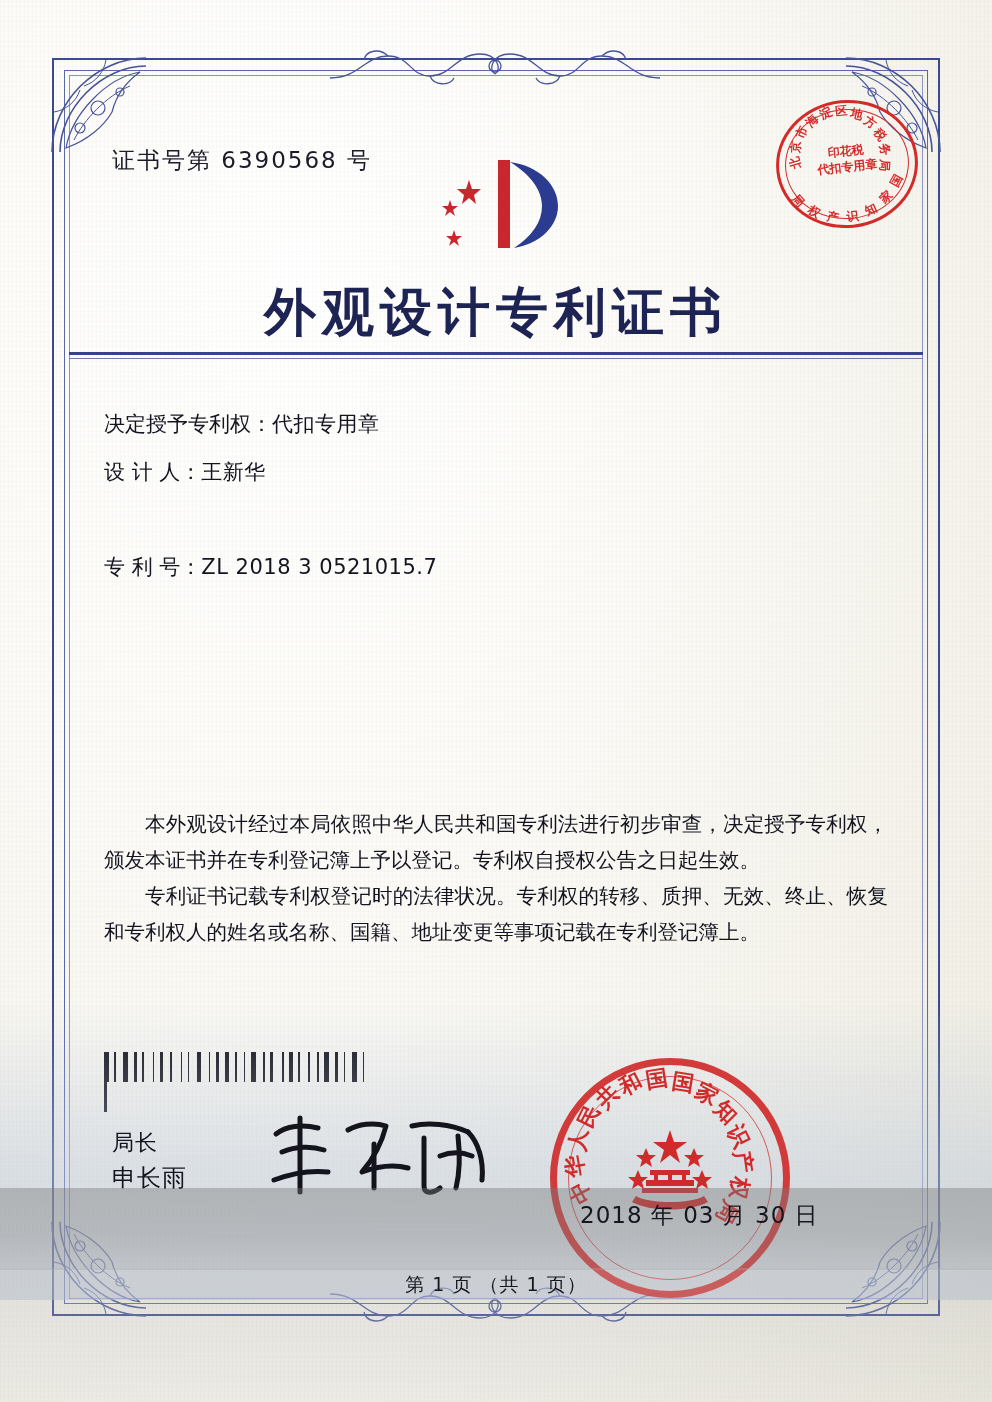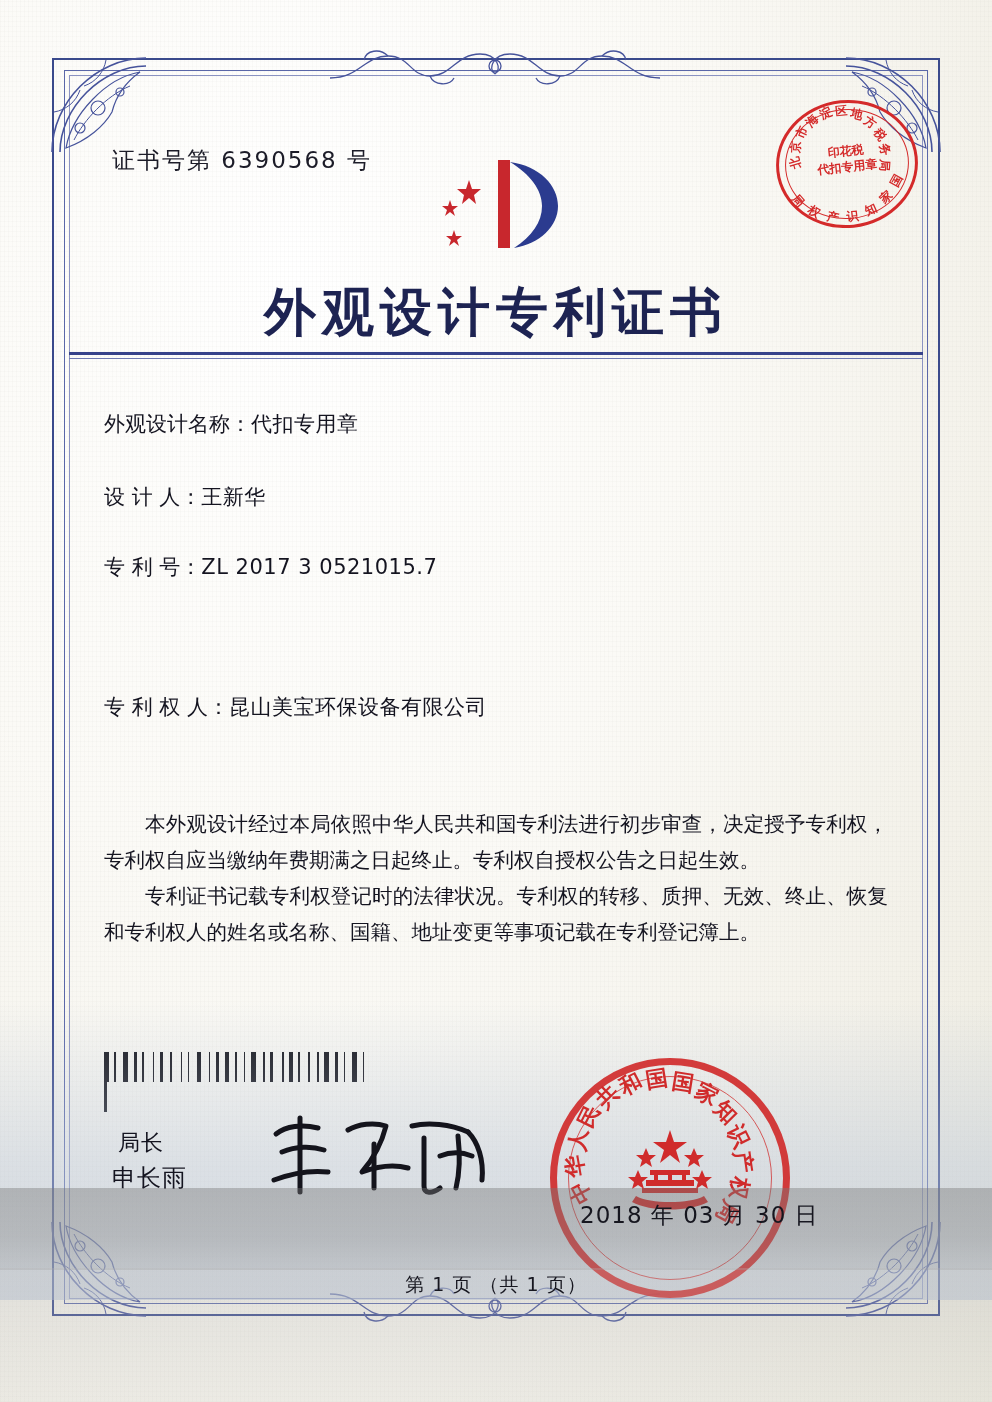--- a/index.html
+++ b/index.html
@@ -253,21 +253,20 @@
 
   
   #director-label {
     position: absolute;
     left: 112px;
     top: 1128px;
     font-size: 22px;
     color: #141420;
     font-family: "DejaVu Sans", "Liberation Sans", sans-serif;
     letter-spacing: 1px;
-    margin-left: 6px;
   }
   #director-name {
     position: absolute;
     left: 112px;
     top: 1162px;
     font-size: 24px;
     color: #141420;
     font-family: "DejaVu Sans", "Liberation Sans", sans-serif;
     letter-spacing: 1px;
   }
@@ -487,34 +486,31 @@
       <span>印花税</span>
       <div style="margin-top:1px"><span>代扣专用章</span></div>
     </div>
   </div>
 
   <div id="title">外观设计专利证书</div>
   <div id="title-underline"></div>
   <div id="title-underline2"></div>
 
   <div class="field" style="top:410px">
-    <span class="lbl">外观设计名称：</span><span class="val">代扣专用章</span>
-  </div>
-  <div class="field" style="top:483px">
+    <span class="lbl">决定授予专利权：</span><span class="val">代扣专用章</span>
+  </div>
+  <div class="field" style="top:458px">
     <span class="lbl">设  计  人：</span><span class="val">王新华</span>
   </div>
   <div class="field" style="top:553px">
-    <span class="lbl">专  利  号：</span><span class="val">ZL 2017 3 0521015.7</span>
-  </div>
-  <div class="field" style="top:693px">
-    <span class="lbl">专 利 权 人：</span><span class="val">昆山美宝环保设备有限公司</span>
+    <span class="lbl">专  利  号：</span><span class="val">ZL 2018 3 0521015.7</span>
   </div>
 
   <div id="para-block">
-    <p>本外观设计经过本局依照中华人民共和国专利法进行初步审查，决定授予专利权，专利权自应当缴纳年费期满之日起终止。专利权自授权公告之日起生效。</p>
+    <p>本外观设计经过本局依照中华人民共和国专利法进行初步审查，决定授予专利权，颁发本证书并在专利登记簿上予以登记。专利权自授权公告之日起生效。</p>
     <p>专利证书记载专利权登记时的法律状况。专利权的转移、质押、无效、终止、恢复和专利权人的姓名或名称、国籍、地址变更等事项记载在专利登记簿上。</p>
   </div>
 
   <div id="barcode"><span style="width: 4.8px;"></span><span style="width: 1.6px; background: transparent;"></span><span style="width: 1.6px;"></span><span style="width: 3.2px; background: transparent;"></span><span style="width: 4.8px;"></span><span style="width: 1.6px; background: transparent;"></span><span style="width: 3.2px;"></span><span style="width: 1.6px; background: transparent;"></span><span style="width: 1.6px;"></span><span style="width: 4.8px; background: transparent;"></span><span style="width: 1.6px;"></span><span style="width: 1.6px; background: transparent;"></span><span style="width: 3.2px;"></span><span style="width: 3.2px; background: transparent;"></span><span style="width: 1.6px;"></span><span style="width: 4.8px; background: transparent;"></span><span style="width: 1.6px;"></span><span style="width: 1.6px; background: transparent;"></span><span style="width: 1.6px;"></span><span style="width: 3.2px; background: transparent;"></span><span style="width: 4.8px;"></span><span style="width: 3.2px; background: transparent;"></span><span style="width: 1.6px;"></span><span style="width: 1.6px; background: transparent;"></span><span style="width: 3.2px;"></span><span style="width: 1.6px; background: transparent;"></span><span style="width: 4.8px;"></span><span style="width: 1.6px; background: transparent;"></span><span style="width: 1.6px;"></span><span style="width: 3.2px; background: transparent;"></span><span style="width: 1.6px;"></span><span style="width: 1.6px; background: transparent;"></span><span style="width: 4.8px;"></span><span style="width: 3.2px; background: transparent;"></span><span style="width: 1.6px;"></span><span style="width: 1.6px; background: transparent;"></span><span style="width: 3.2px;"></span><span style="width: 4.8px; background: transparent;"></span><span style="width: 1.6px;"></span><span style="width: 1.6px; background: transparent;"></span><span style="width: 3.2px;"></span><span style="width: 1.6px; background: transparent;"></span><span style="width: 1.6px;"></span><span style="width: 4.8px; background: transparent;"></span><span style="width: 1.6px;"></span><span style="width: 3.2px; background: transparent;"></span><span style="width: 1.6px;"></span><span style="width: 1.6px; background: transparent;"></span><span style="width: 4.8px;"></span><span style="width: 1.6px; background: transparent;"></span><span style="width: 3.2px;"></span><span style="width: 1.6px; background: transparent;"></span><span style="width: 1.6px;"></span><span style="width: 3.2px; background: transparent;"></span><span style="width: 4.8px;"></span><span style="width: 1.6px; background: transparent;"></span><span style="width: 1.6px;"></span><span style="width: 1.6px; background: transparent;"></span><span style="width: 3.2px;"></span><span style="width: 1.6px; background: transparent;"></span></div>
 
   <div id="blue-wash"></div>
 
   <div id="director-label">局长</div>
   <div id="director-name">申长雨</div>
   <div id="signature">

